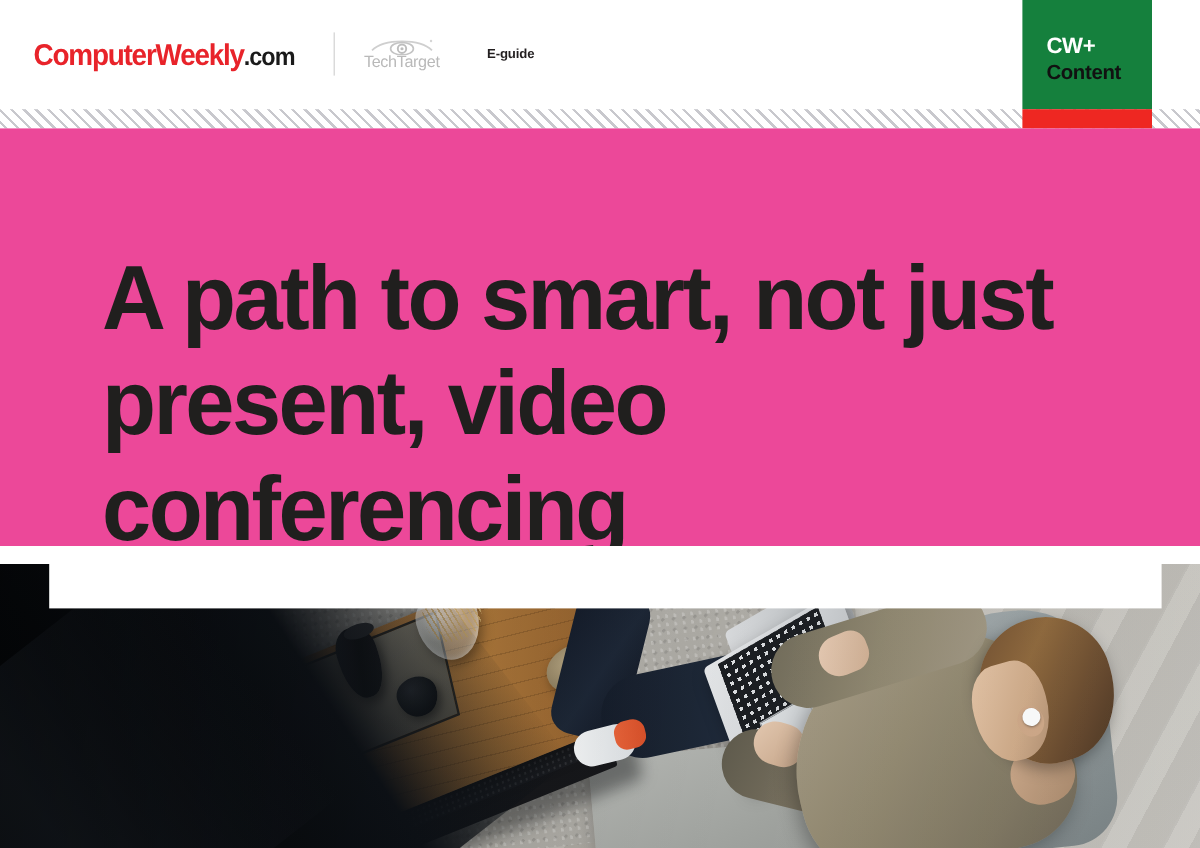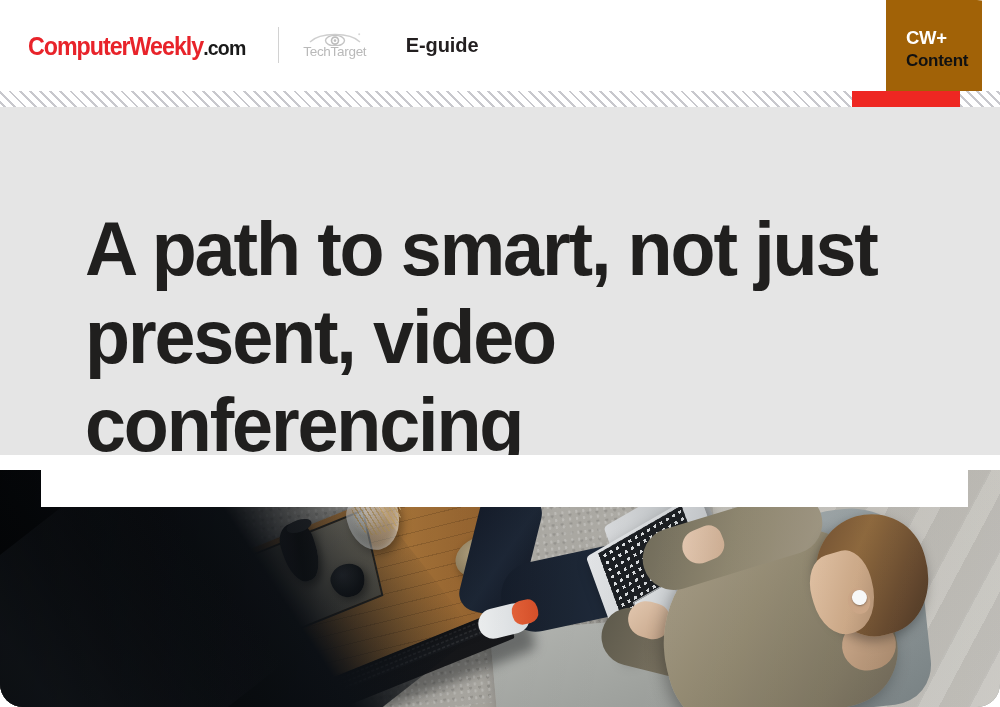--- a/index.html
+++ b/index.html
@@ -10,21 +10,20 @@
   }
   body {
     font-family: "Liberation Sans", sans-serif;
   }
   .page {
     position: relative;
     width: 1000px;
     height: 707px;
     overflow: hidden;
     background: #ffffff;
-    border-radius: 23px;
   }
 
   
   .header {
     position: absolute;
     left: 0;
     top: 0;
     width: 1000px;
     height: 91px;
     background: #ffffff;
@@ -71,37 +70,36 @@
     color: #b9b9b9;
     letter-spacing: -0.3px;
     line-height: 1;
     white-space: nowrap;
   }
 
   .eguide {
     margin-left: 32px;
     font-family: "Liberation Sans", sans-serif;
     font-weight: bold;
-    font-size: 20px;
+    font-size: 11px;
     color: #231f20;
     letter-spacing: -0.1px;
     white-space: nowrap;
   }
 
   
   .cw-badge {
     position: absolute;
     left: 852px;
     top: 0;
-    width: 96px;
+    width: 108px;
     height: 102px;
-    background: #a16207;
+    background: #15803d;
     box-sizing: border-box;
     padding: 26px 0 0 20px;
-    margin-left: 34px;
   }
   .cw-badge .l1 {
     font-family: "Liberation Sans", sans-serif;
     font-weight: bold;
     font-size: 18.5px;
     color: #ffffff;
     line-height: 1.28;
     letter-spacing: -0.3px;
   }
   .cw-badge .l2 {
@@ -139,21 +137,21 @@
     background: #ee2722;
   }
 
   
   .title-area {
     position: absolute;
     left: 0;
     top: 107px;
     width: 1000px;
     height: 363px;
-    background: #e5e5e5;
+    background: #ec4899;
   }
   .title {
     position: absolute;
     left: 85px;
     top: 47px;
     width: 850px;
     font-family: "Liberation Sans", sans-serif;
     font-weight: bold;
     font-size: 76px;
     line-height: 88px;

